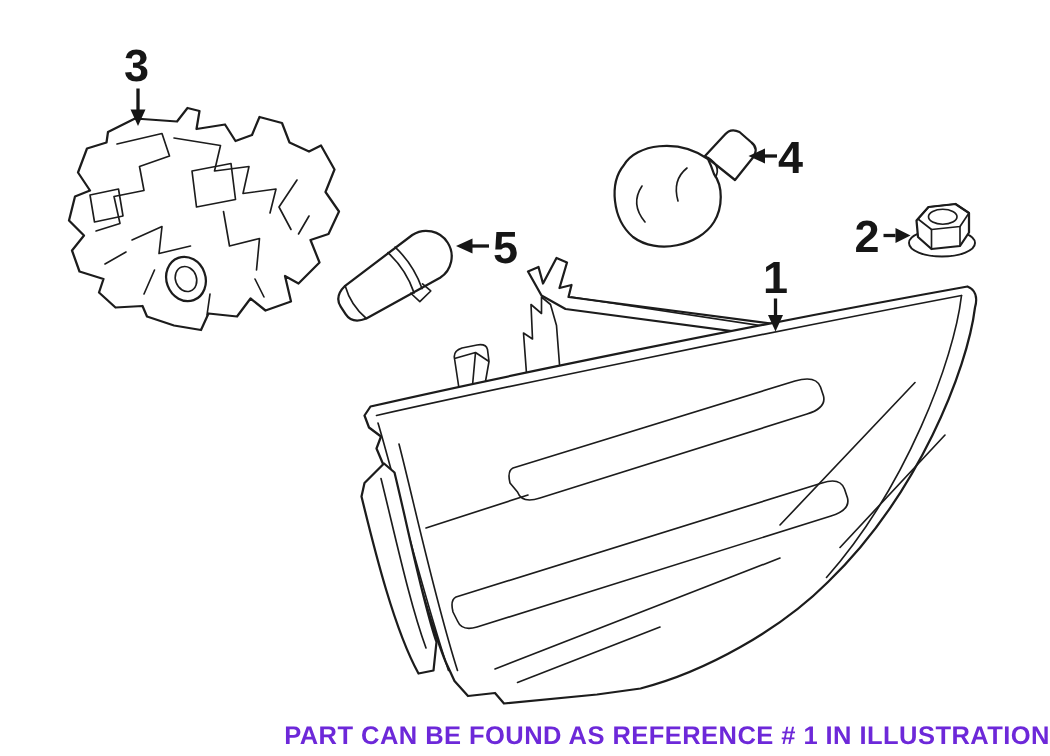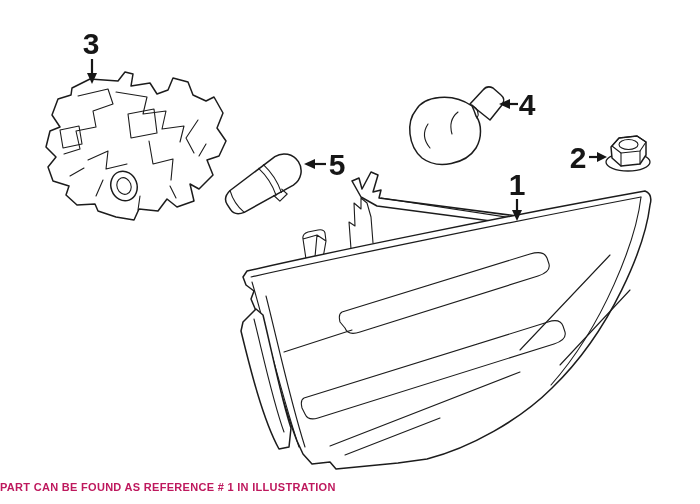--- a/index.html
+++ b/index.html
@@ -7,22 +7,22 @@
     position:relative;width:700px;height:504px;background:#ffffff;overflow:hidden;
     font-family:"Liberation Sans",sans-serif;
   }
   #artwork{position:absolute;left:0;top:0;width:700px;height:504px;display:block;}
   .callout-num{
     font-family:"Liberation Sans",sans-serif;
     font-weight:700;font-size:30px;fill:#161616;
   }
   #caption{
     position:absolute;left:0;right:0;bottom:7px;height:16px;
-    text-align:left;font-size:11px;font-weight:700;letter-spacing:.3px;
-    color:#be185d;white-space:nowrap;
+    text-align:right;font-size:17px;font-weight:700;letter-spacing:.3px;
+    color:#6d28d9;white-space:nowrap;
   }
   .outline{fill:#ffffff;stroke:#1c1c1c;stroke-width:1.5;stroke-linejoin:round;stroke-linecap:round;}
   .detail{fill:none;stroke:#1c1c1c;stroke-width:1.1;stroke-linejoin:round;stroke-linecap:round;}
   .arrow-shaft{stroke:#161616;stroke-width:2.2;fill:none;}
   .arrow-head{fill:#161616;stroke:none;}
 </style>
 </head>
 <body>
 
 <div id="stage">

